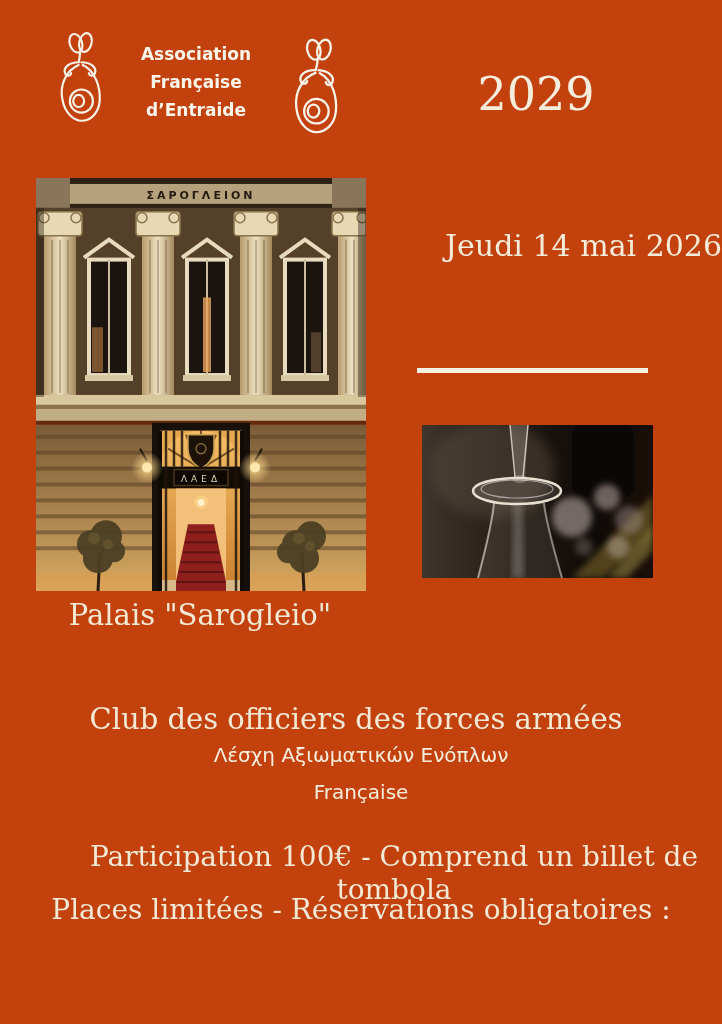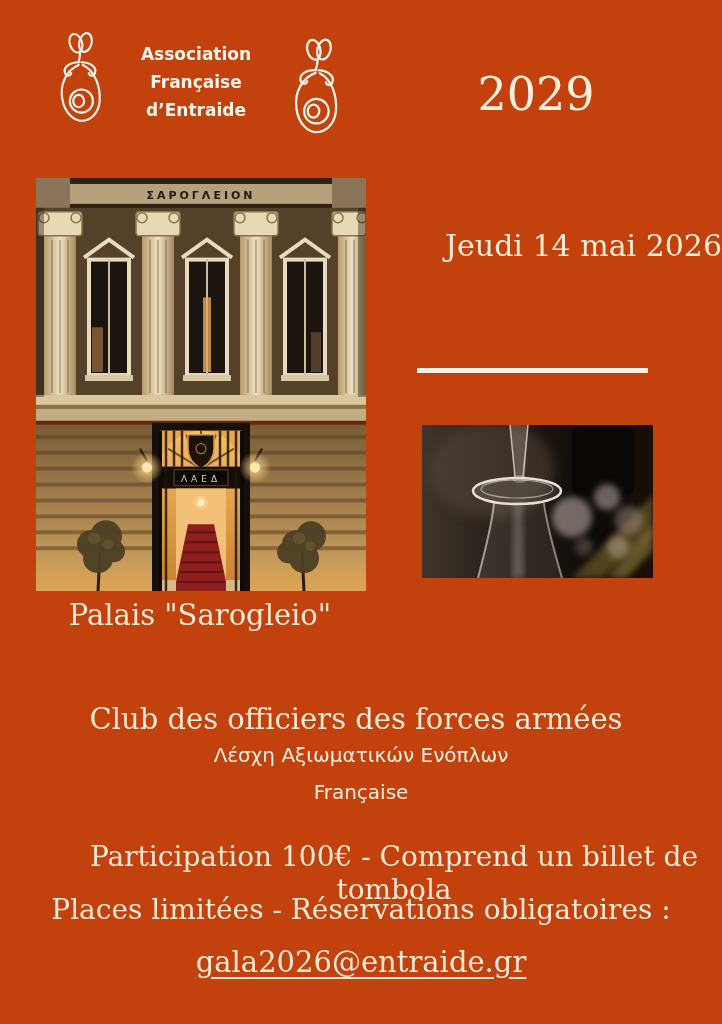--- a/index.html
+++ b/index.html
@@ -329,17 +329,14 @@
   <div class="abs venue-block">
     <div>Palais "Sarogleio"</div>
   </div>
 
   <div class="abs club-fr">Club des officiers des forces armées</div>
   <div class="abs club-el club-el-1">Λέσχη Αξιωματικών Ενόπλων</div>
   <div class="abs club-el club-el-2">Française</div>
 
   <div class="abs participation">Participation 100€ - Comprend un billet de tombola</div>
   <div class="abs places">Places limitées - Réservations obligatoires :</div>
-  <div class="abs email-wrap">
-    <a href="#">gala2026@entraide.gr</a>
-  </div>
 
 </div>
 
 </body></html>

